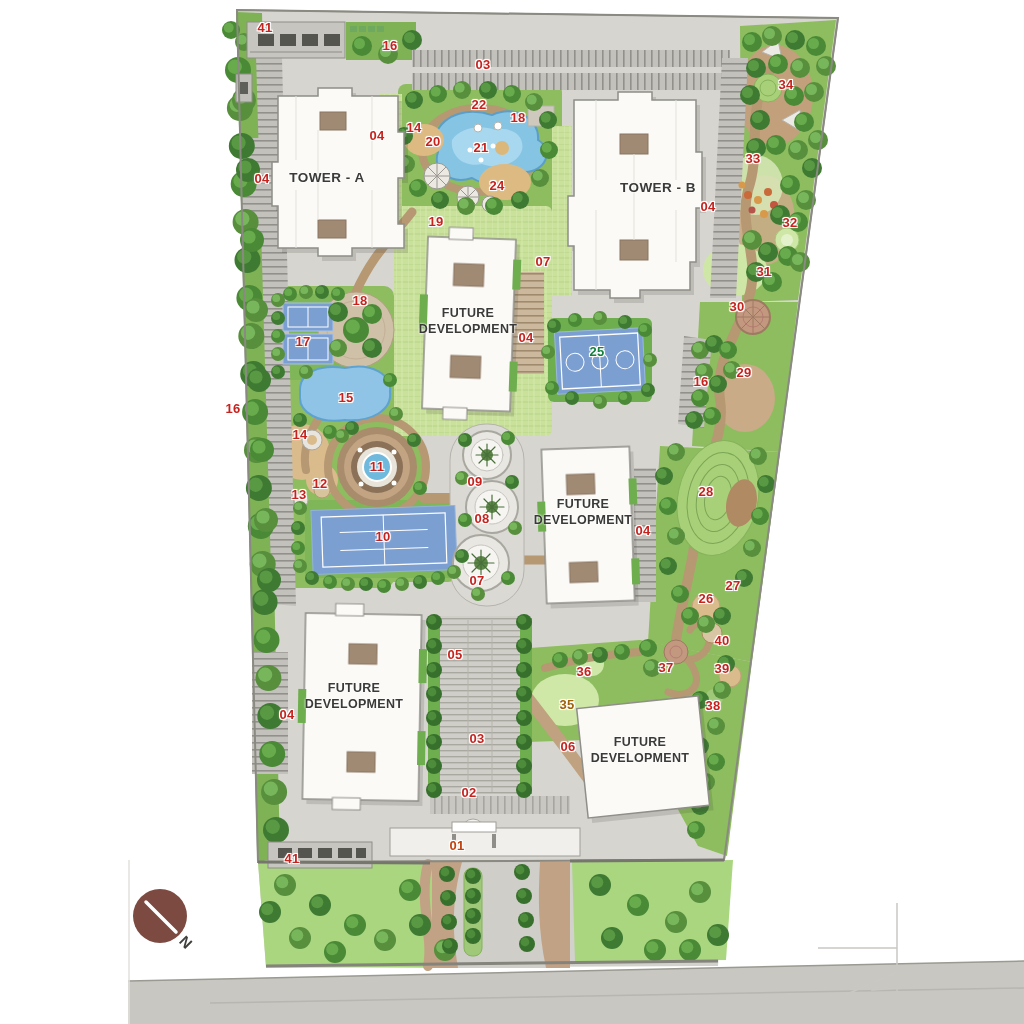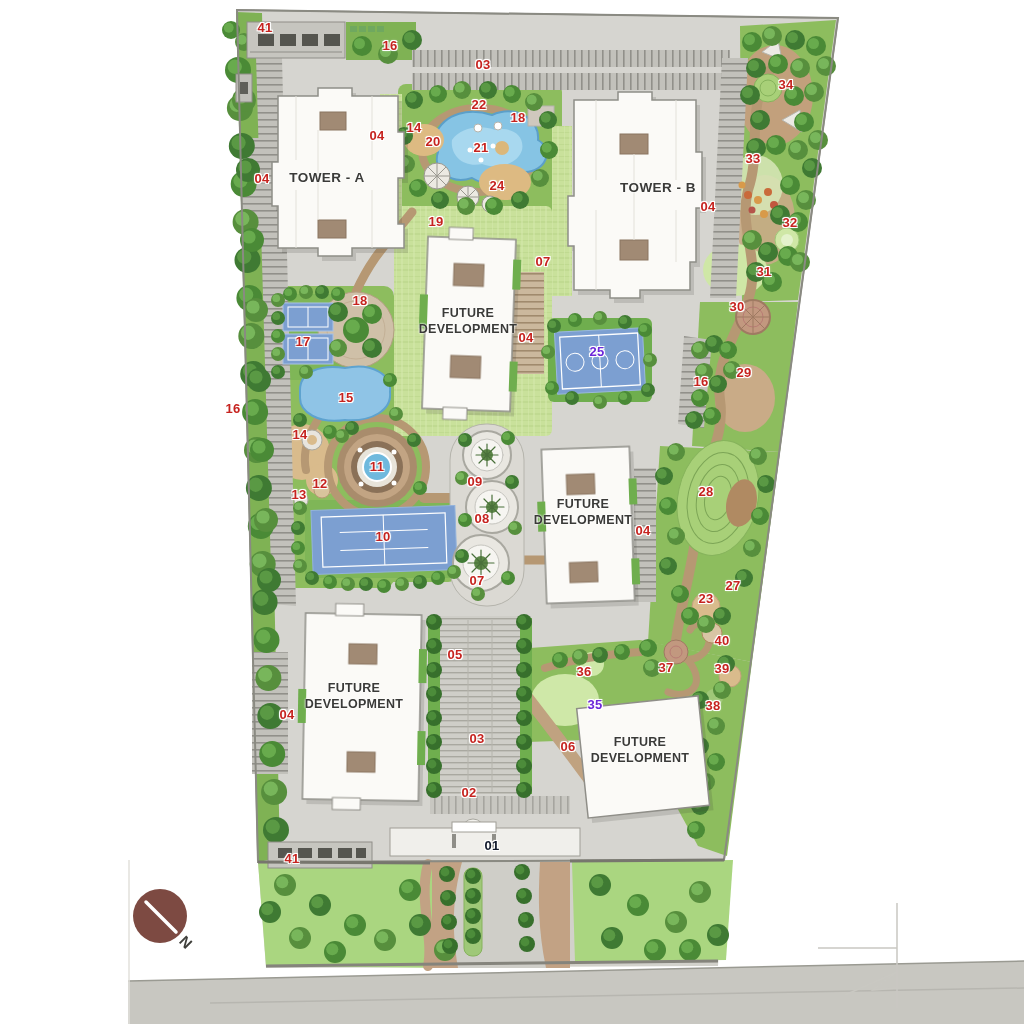--- a/index.html
+++ b/index.html
@@ -848,46 +848,46 @@
       <div class="marker" style="left: 786px; top: 84px; color: rgb(198, 35, 31);">34</div>
       <div class="marker" style="left: 753px; top: 158px; color: rgb(198, 35, 31);">33</div>
       <div class="marker" style="left: 708px; top: 206px; color: rgb(198, 35, 31);">04</div>
       <div class="marker" style="left: 790px; top: 222px; color: rgb(198, 35, 31);">32</div>
       <div class="marker" style="left: 764px; top: 271px; color: rgb(198, 35, 31);">31</div>
       <div class="marker" style="left: 737px; top: 306px; color: rgb(198, 35, 31);">30</div>
       <div class="marker" style="left: 543px; top: 261px; color: rgb(198, 35, 31);">07</div>
       <div class="marker" style="left: 360px; top: 300px; color: rgb(198, 35, 31);">18</div>
       <div class="marker" style="left: 303px; top: 341px; color: rgb(198, 35, 31);">17</div>
       <div class="marker" style="left: 526px; top: 337px; color: rgb(198, 35, 31);">04</div>
-      <div class="marker" style="left: 597px; top: 351px; color: #6d28d9;">25</div>
+      <div class="marker" style="left: 597px; top: 351px; color: #15803d;">25</div>
       <div class="marker" style="left: 701px; top: 381px; color: rgb(198, 35, 31);">16</div>
       <div class="marker" style="left: 744px; top: 372px; color: rgb(198, 35, 31);">29</div>
       <div class="marker" style="left: 346px; top: 397px; color: rgb(198, 35, 31);">15</div>
       <div class="marker" style="left: 233px; top: 408px; color: rgb(198, 35, 31);">16</div>
       <div class="marker" style="left: 300px; top: 434px; color: rgb(198, 35, 31);">14</div>
       <div class="marker" style="left: 377px; top: 466px; color: rgb(198, 35, 31);">11</div>
       <div class="marker" style="left: 706px; top: 491px; color: rgb(198, 35, 31);">28</div>
       <div class="marker" style="left: 320px; top: 483px; color: rgb(198, 35, 31);">12</div>
       <div class="marker" style="left: 299px; top: 494px; color: rgb(198, 35, 31);">13</div>
       <div class="marker" style="left: 475px; top: 481px; color: rgb(198, 35, 31);">09</div>
       <div class="marker" style="left: 482px; top: 518px; color: rgb(198, 35, 31);">08</div>
       <div class="marker" style="left: 643px; top: 530px; color: rgb(198, 35, 31);">04</div>
       <div class="marker" style="left: 383px; top: 536px; color: rgb(198, 35, 31);">10</div>
       <div class="marker" style="left: 477px; top: 580px; color: rgb(198, 35, 31);">07</div>
-      <div class="marker" style="left: 706px; top: 598px; color: rgb(198, 35, 31);">23</div>
+      <div class="marker" style="left: 706px; top: 598px; color: rgb(198, 35, 31);">26</div>
       <div class="marker" style="left: 733px; top: 585px; color: rgb(198, 35, 31);">27</div>
       <div class="marker" style="left: 722px; top: 640px; color: rgb(198, 35, 31);">40</div>
       <div class="marker" style="left: 666px; top: 667px; color: rgb(198, 35, 31);">37</div>
       <div class="marker" style="left: 722px; top: 668px; color: rgb(198, 35, 31);">39</div>
       <div class="marker" style="left: 568px; top: 671px; color: rgb(198, 35, 31); padding-left: 32px;">36</div>
       <div class="marker" style="left: 455px; top: 654px; color: rgb(198, 35, 31);">05</div>
-      <div class="marker" style="left: 567px; top: 704px; color: #6d28d9; margin-left: 28px;">35</div>
+      <div class="marker" style="left: 567px; top: 704px; color: #a16207;">35</div>
       <div class="marker" style="left: 713px; top: 705px; color: rgb(198, 35, 31);">38</div>
       <div class="marker" style="left: 287px; top: 714px; color: rgb(198, 35, 31);">04</div>
       <div class="marker" style="left: 477px; top: 738px; color: rgb(198, 35, 31);">03</div>
       <div class="marker" style="left: 568px; top: 746px; color: rgb(198, 35, 31);">06</div>
       <div class="marker" style="left: 469px; top: 792px; color: rgb(198, 35, 31);">02</div>
       <div class="marker" style="left: 292px; top: 858px; color: rgb(198, 35, 31);">41</div>
-      <div class="marker" style="left: 492px; top: 845px; color: #0f172a;">01</div>
+      <div class="marker" style="left: 457px; top: 845px; color: #c2410c;">01</div>
     </div>
 <div class="north-n">N</div>
 
 </div>
 
 </body></html>

